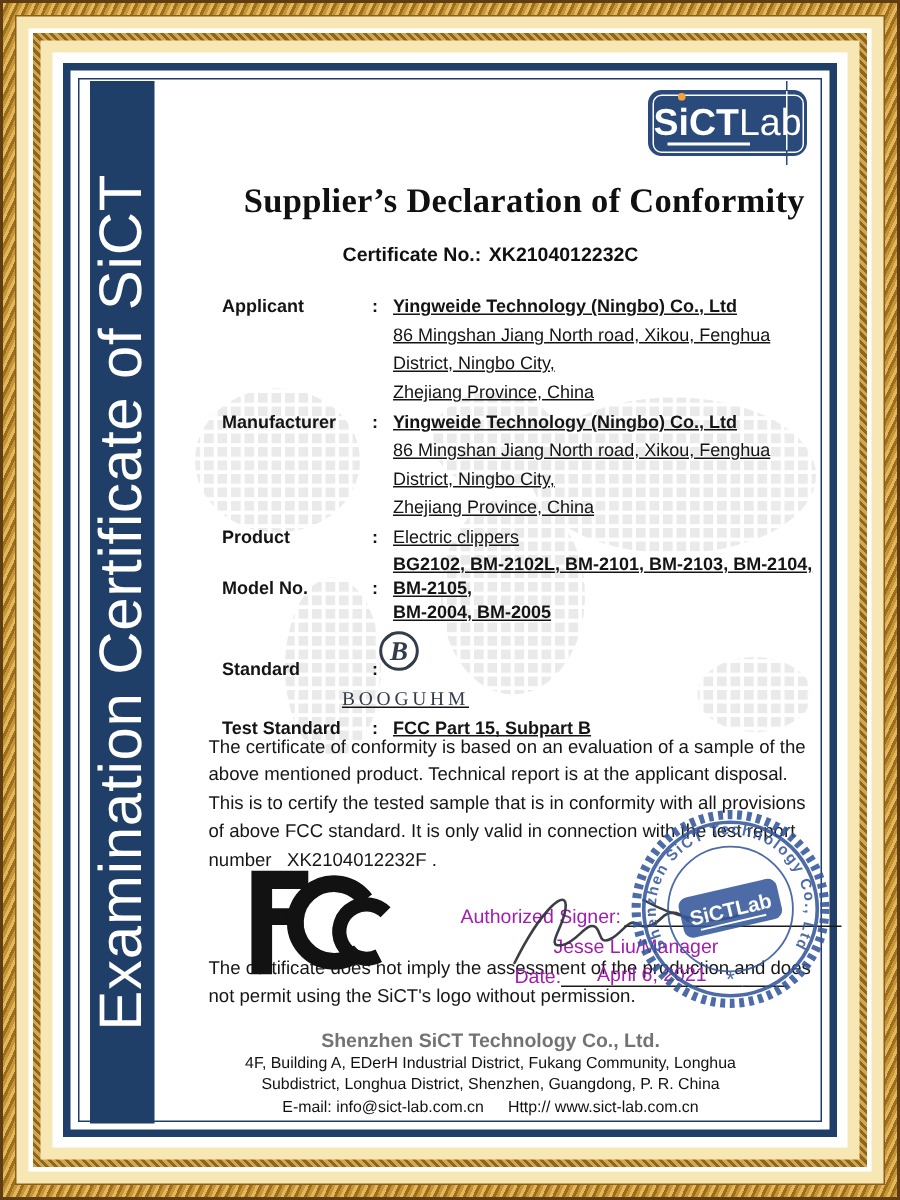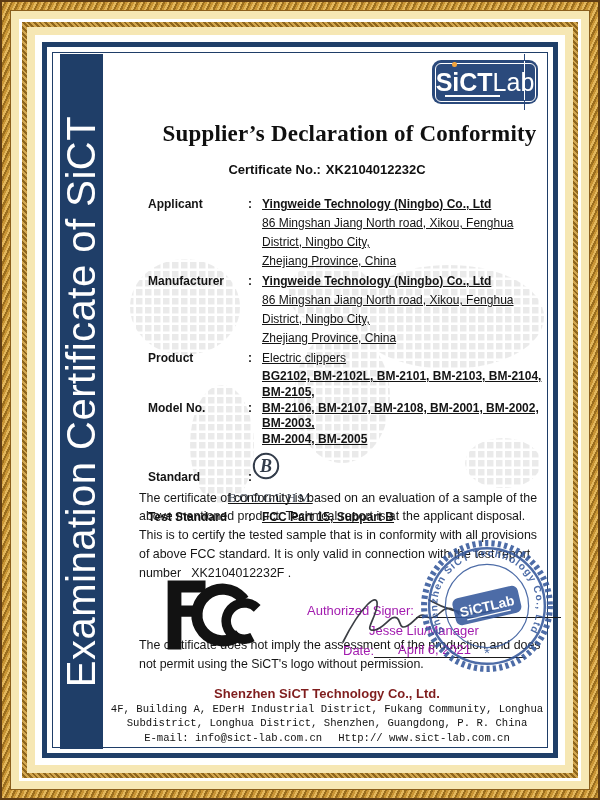--- a/index.html
+++ b/index.html
@@ -78,22 +78,22 @@
   .tail-line{width:30px;border-bottom:1.5px solid #1a1a1a;height:15px;}
 
   .sig-svg{position:absolute;left:300px;top:545px;width:165px;height:90px;z-index:4;}
 
   
   .stamp{position:absolute;left:383px;top:502px;width:138px;height:138px;z-index:5;opacity:.88;}
   .stamp-ink{color:var(--stamp-blue,#35589b);}
 
   
   .footer{position:absolute;top:650px;left:70px;right:16px;text-align:center;z-index:1;}
-  .footer-company{font-size:13px;font-weight:700;line-height:17px;color:#7f1d1d;}
-  .footer-line{font-size:10.6px;line-height:14.4px;color:#111;font-family:Liberation Mono, monospace;}
+  .footer-company{font-size:13px;font-weight:700;line-height:17px;color:#737373;}
+  .footer-line{font-size:10.6px;line-height:14.4px;color:#111;}
   .footer-contact span{margin:0 8px;}
 </style>
 </head>
 <body>
 
 <div class="page">
   <div class="f1">
     <div class="f2">
       <div class="f3">
         <div class="f4">
@@ -160,21 +160,20 @@
                   <div class="flabel">Product</div>
                   <div class="fcolon">:</div>
                   <div class="fval bold">Electric clippers</div>
                 </div>
 
                 <div class="frow vcenter">
                   <div class="flabel">Model No.</div>
                   <div class="fcolon">:</div>
                   <div class="fval model-lines">
                     <div>BG2102, BM-2102L, BM-2101, BM-2103, BM-2104, BM-2105,</div>
-                    <div>BM-2106, BM-2107, BM-2108, BM-2001, BM-2002, BM-2003,</div>
                     <div>BM-2004, BM-2005</div>
                   </div>
                 </div>
 
                 <div class="frow vcenter">
                   <div class="flabel">Standard</div>
                   <div class="fcolon">:</div>
                   <div class="fval">
                     <div class="tm">
                       <svg width="30" height="30" viewBox="0 0 30 30">

